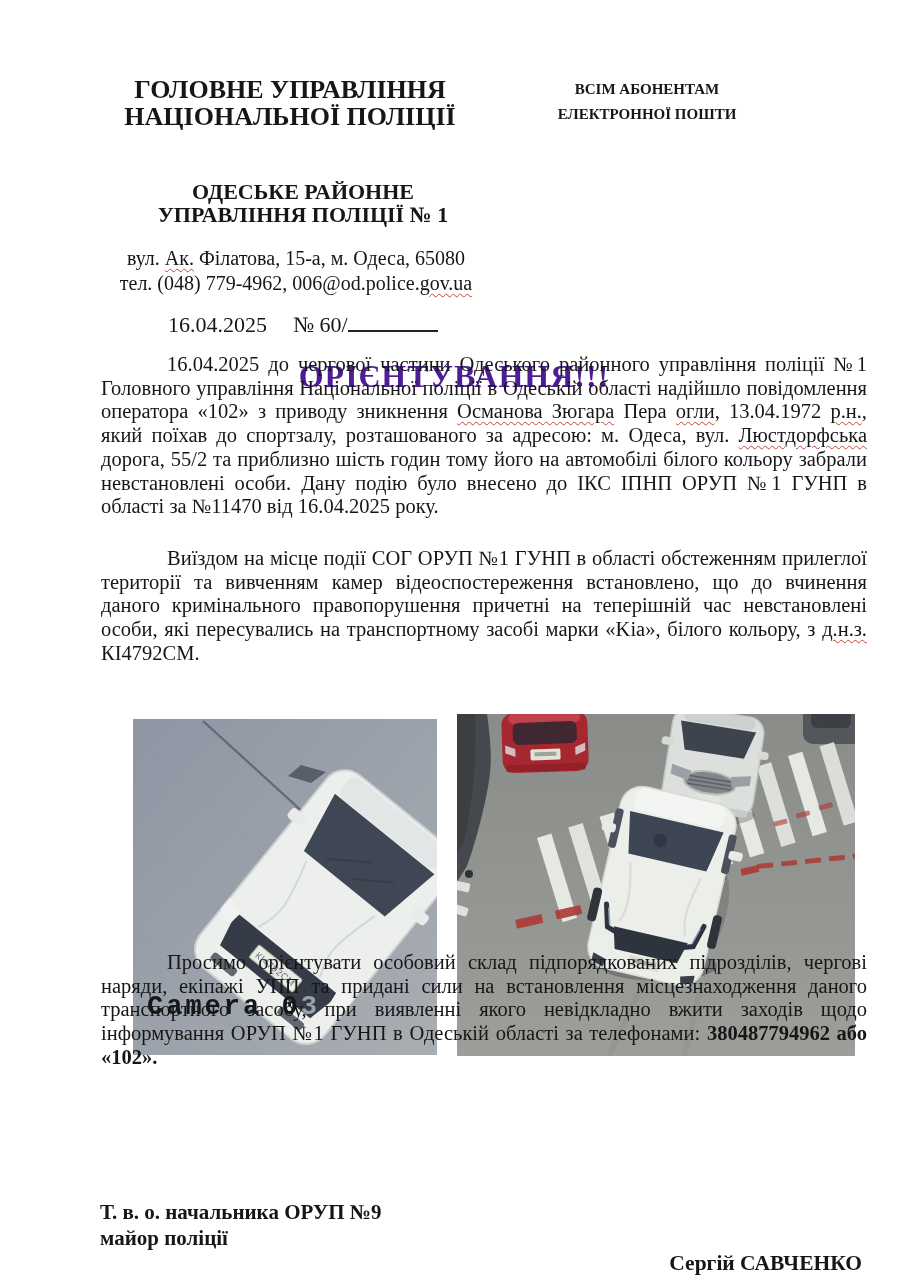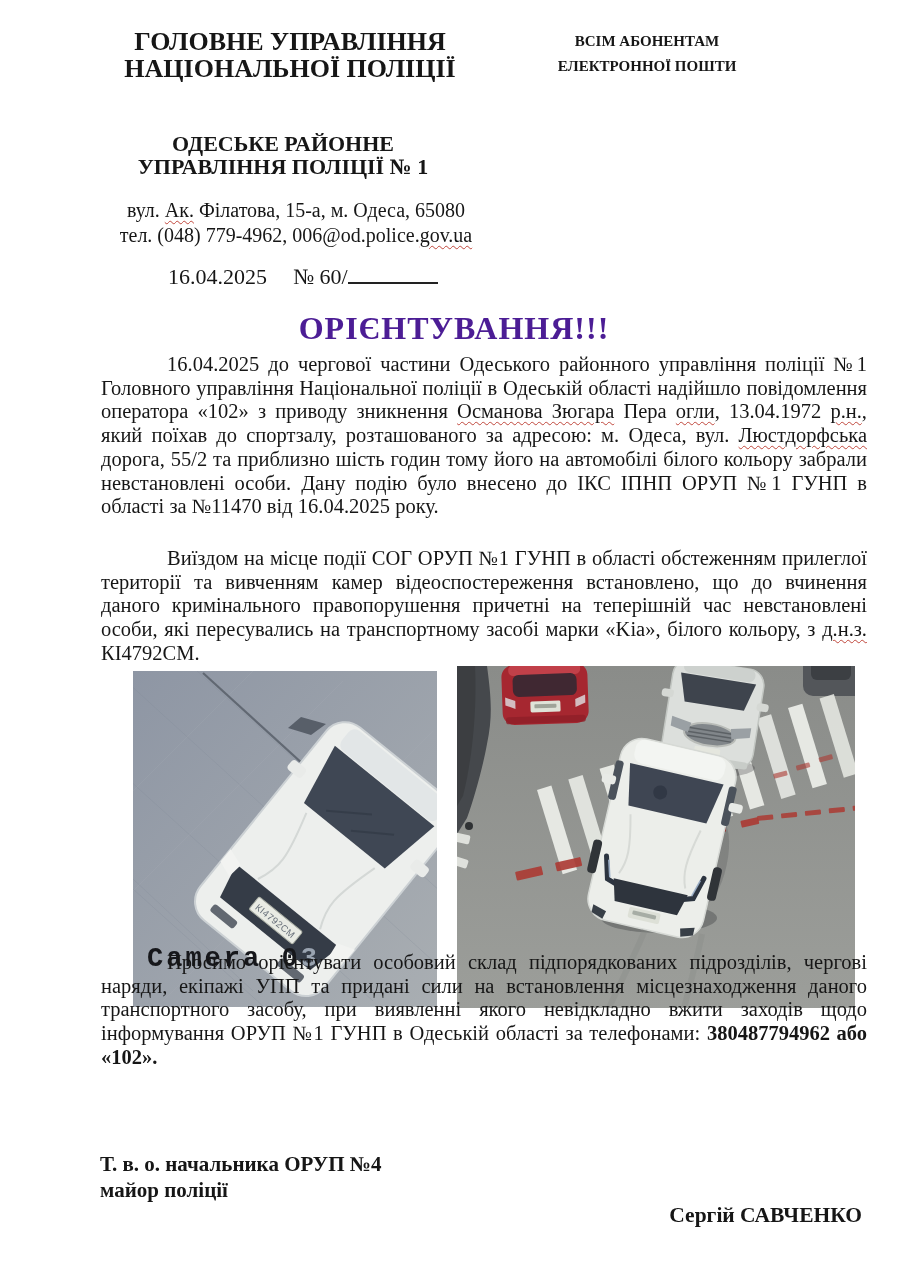--- a/index.html
+++ b/index.html
@@ -1,31 +1,31 @@
 <!DOCTYPE html>
 <html><head>
 <meta charset="utf-8">
 <style>
   html,body{margin:0;padding:0;background:#ffffff;}
   .page{
     position:relative; width:908px; height:1280px; background:#ffffff;
     font-family:"Liberation Serif","DejaVu Serif",serif; color:#161616;
     overflow:hidden;
   }
-  .abs{position:absolute;}
+  .abs{position:absolute;margin-top:48px;}
   .org-block{
     left:110px; top:29px; width:360px; text-align:center;
     font-weight:bold; font-size:26px; line-height:26.5px;
   }
   .recipient-block{
     left:497px; top:29px; width:300px; text-align:center;
     font-weight:bold; font-size:15px; line-height:25px;
   }
   .dept-block{
-    left:104px; top:132px; width:358px; text-align:center;
+    left:124px; top:132px; width:358px; text-align:center;
     font-weight:bold; font-size:22px; line-height:23px;
   }
   .address-block{
     left:115px; top:198px; width:362px; text-align:center;
     font-size:20px; line-height:25px;
   }
   .ref-line{
     left:168px; top:264px; font-size:22px; white-space:nowrap;
   }
   .ref-num{margin-left:26px;}
@@ -266,18 +266,18 @@
       </g>
 
       <path d="M 152,342 C 170,302 181,282 188,264" stroke="#858784" stroke-width="6" opacity="0.3" fill="none"></path>
       <path d="M 227,342 C 236,308 241,288 245,268" stroke="#858784" stroke-width="6" opacity="0.3" fill="none"></path>
     </svg>
   </div>
 
   <p class="abs body-par" id="para3"><span>Просимо орієнтувати особовий склад підпорядкованих підрозділів, чергові наряди, екіпажі УПП та придані сили на встановлення місцезнаходження даного транспортного засобу, при виявленні якого невідкладно вжити заходів щодо інформування ОРУП №1 ГУНП в Одеській області за телефонами: </span><span class="b">380487794962 або «102».</span></p>
 
   <div class="abs sig-block">
-    <div>Т. в. о. начальника ОРУП №4</div>
+    <div>Т. в. о. начальника ОРУП №9</div>
     <div>майор поліції</div>
   </div>
   <div class="abs sig-name">Сергій САВЧЕНКО</div>
 
 </div>
 
 </body></html>

